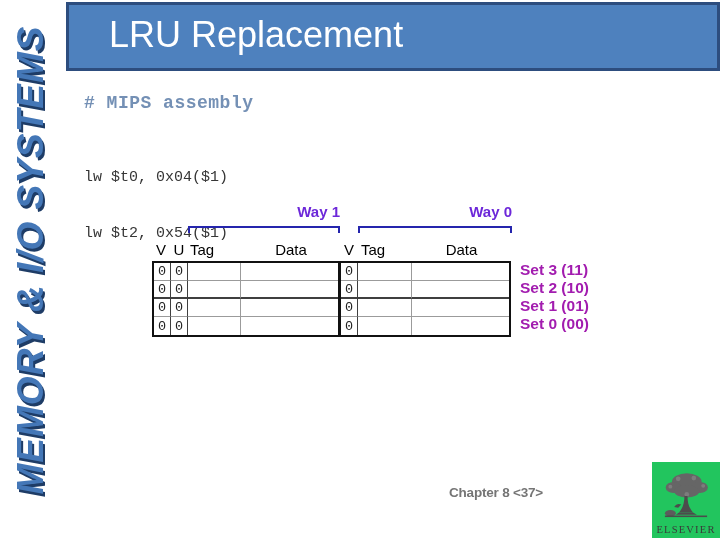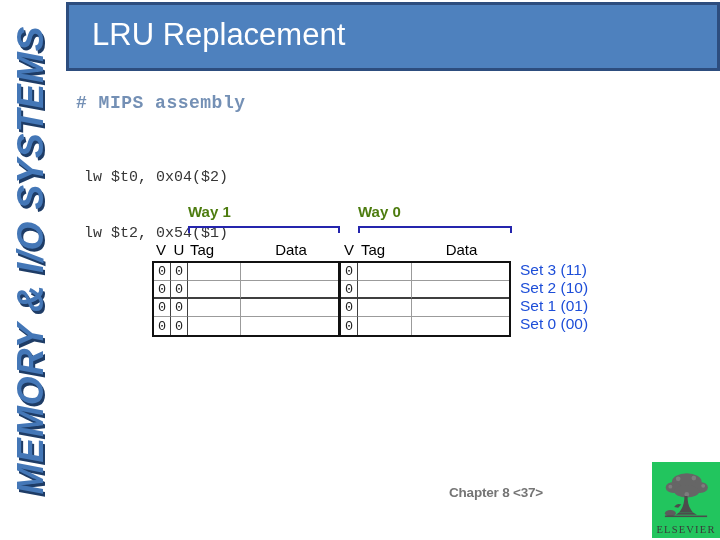--- a/index.html
+++ b/index.html
@@ -16,38 +16,38 @@
     color:#4477b7; text-shadow:-3px 2px 0 #1e3c66;
     text-align:center; white-space:nowrap;
   }
 
   
   .title-bar {
     position:absolute; left:66px; top:2px; width:654px; height:69px;
     background:#4e81be; border:3px solid #2d4d7e;
   }
   .title-text {
-    color:#ffffff; font-size:31px; font-weight:normal;
-    padding-left:23px; line-height:60px; white-space:nowrap;
+    color:#ffffff; font-size:36px; font-weight:normal;
+    padding-left:40px; line-height:60px; white-space:nowrap;
   }
 
   
   .mips-heading {
-    position:absolute; left:76px; top:93px;
+    position:absolute; left:84px; top:93px;
     font-family:"Liberation Mono", monospace; font-weight:bold;
     font-size:18px; letter-spacing:.5px; color:#7490b5; white-space:pre;
   }
   .code-block {
     position:absolute; left:84px; top:132px;
     font-family:"Liberation Mono", monospace; font-size:15px;
     color:#363636; line-height:18.5px; white-space:pre;
   }
 
   
-  .way-label { position:absolute; top:203px; text-align:left; font-size:15px; font-weight:600; color:#4d7c0f; }
+  .way-label { position:absolute; top:203px; text-align:right; font-size:15px; font-weight:600; color:#6d28d9; }
   .way1-label { left:188px; width:152px; }
   .way0-label { left:358px; width:154px; }
   .bracket { position:absolute; top:226px; height:7px; border-top:2px solid #2525ad; border-left:2px solid #2525ad; border-right:2px solid #2525ad; }
   .bracket1 { left:188px; width:152px; }
   .bracket2 { left:358px; width:154px; }
 
   
   .col-hdr { position:absolute; top:241px; font-size:15px; font-weight:500; color:#000; }
   .hc { text-align:center; }
   .hdr-v1 { left:152px; width:18px; }
@@ -71,21 +71,21 @@
     font-family:"Liberation Mono", monospace; font-size:13.5px; color:#222;
     display:flex; align-items:center; justify-content:center;
   }
   .cell.dark-r { border-right:1px solid #3f3f3f; }
   .cell.gray-r { border-right:1px solid #9b9b9b; }
   .row-mid  { border-bottom:2px solid #3f3f3f; }
   .row-last { border-bottom:none; }
 
   
   .set-labels { position:absolute; left:520px; top:261px; }
-  .set-label { height:18px; line-height:18px; font-size:15.5px; font-weight:400; color:#1d4ed8; white-space:nowrap; }
+  .set-label { height:18px; line-height:18px; font-size:15.5px; font-weight:700; color:#a21caf; white-space:nowrap; }
 
   
   .copyright {
     position:absolute; left:13px; top:509px;
     font-style:italic; font-size:14.5px; color:#7d7d7d; white-space:nowrap;
   }
   .copyright sup { font-size:9px; }
   .chapter {
     position:absolute; left:449px; top:485px;
     font-size:13.5px; font-weight:600; color:#757575; letter-spacing:-.2px; white-space:nowrap;
@@ -107,21 +107,21 @@
 <div class="slide">
 
   <div class="sidebar-text">MEMORY &amp; I/O SYSTEMS</div>
 
   <div class="title-bar">
     <div class="title-text">LRU Replacement</div>
   </div>
 
   <div class="mips-heading"># MIPS assembly</div>
   <div class="code-block">
-    <div>lw $t0, 0x04($2)</div>
+    <div>lw $t0, 0x04($1)</div>
     <div>lw $t2, 0x54($1)</div>
   </div>
 
   <div class="way-label way1-label">Way 1</div>
   <div class="way-label way0-label">Way 0</div>
   <div class="bracket bracket1"></div>
   <div class="bracket bracket2"></div>
 
   <div class="col-hdr hc hdr-v1">V</div>
   <div class="col-hdr hc hdr-u1">U</div>

